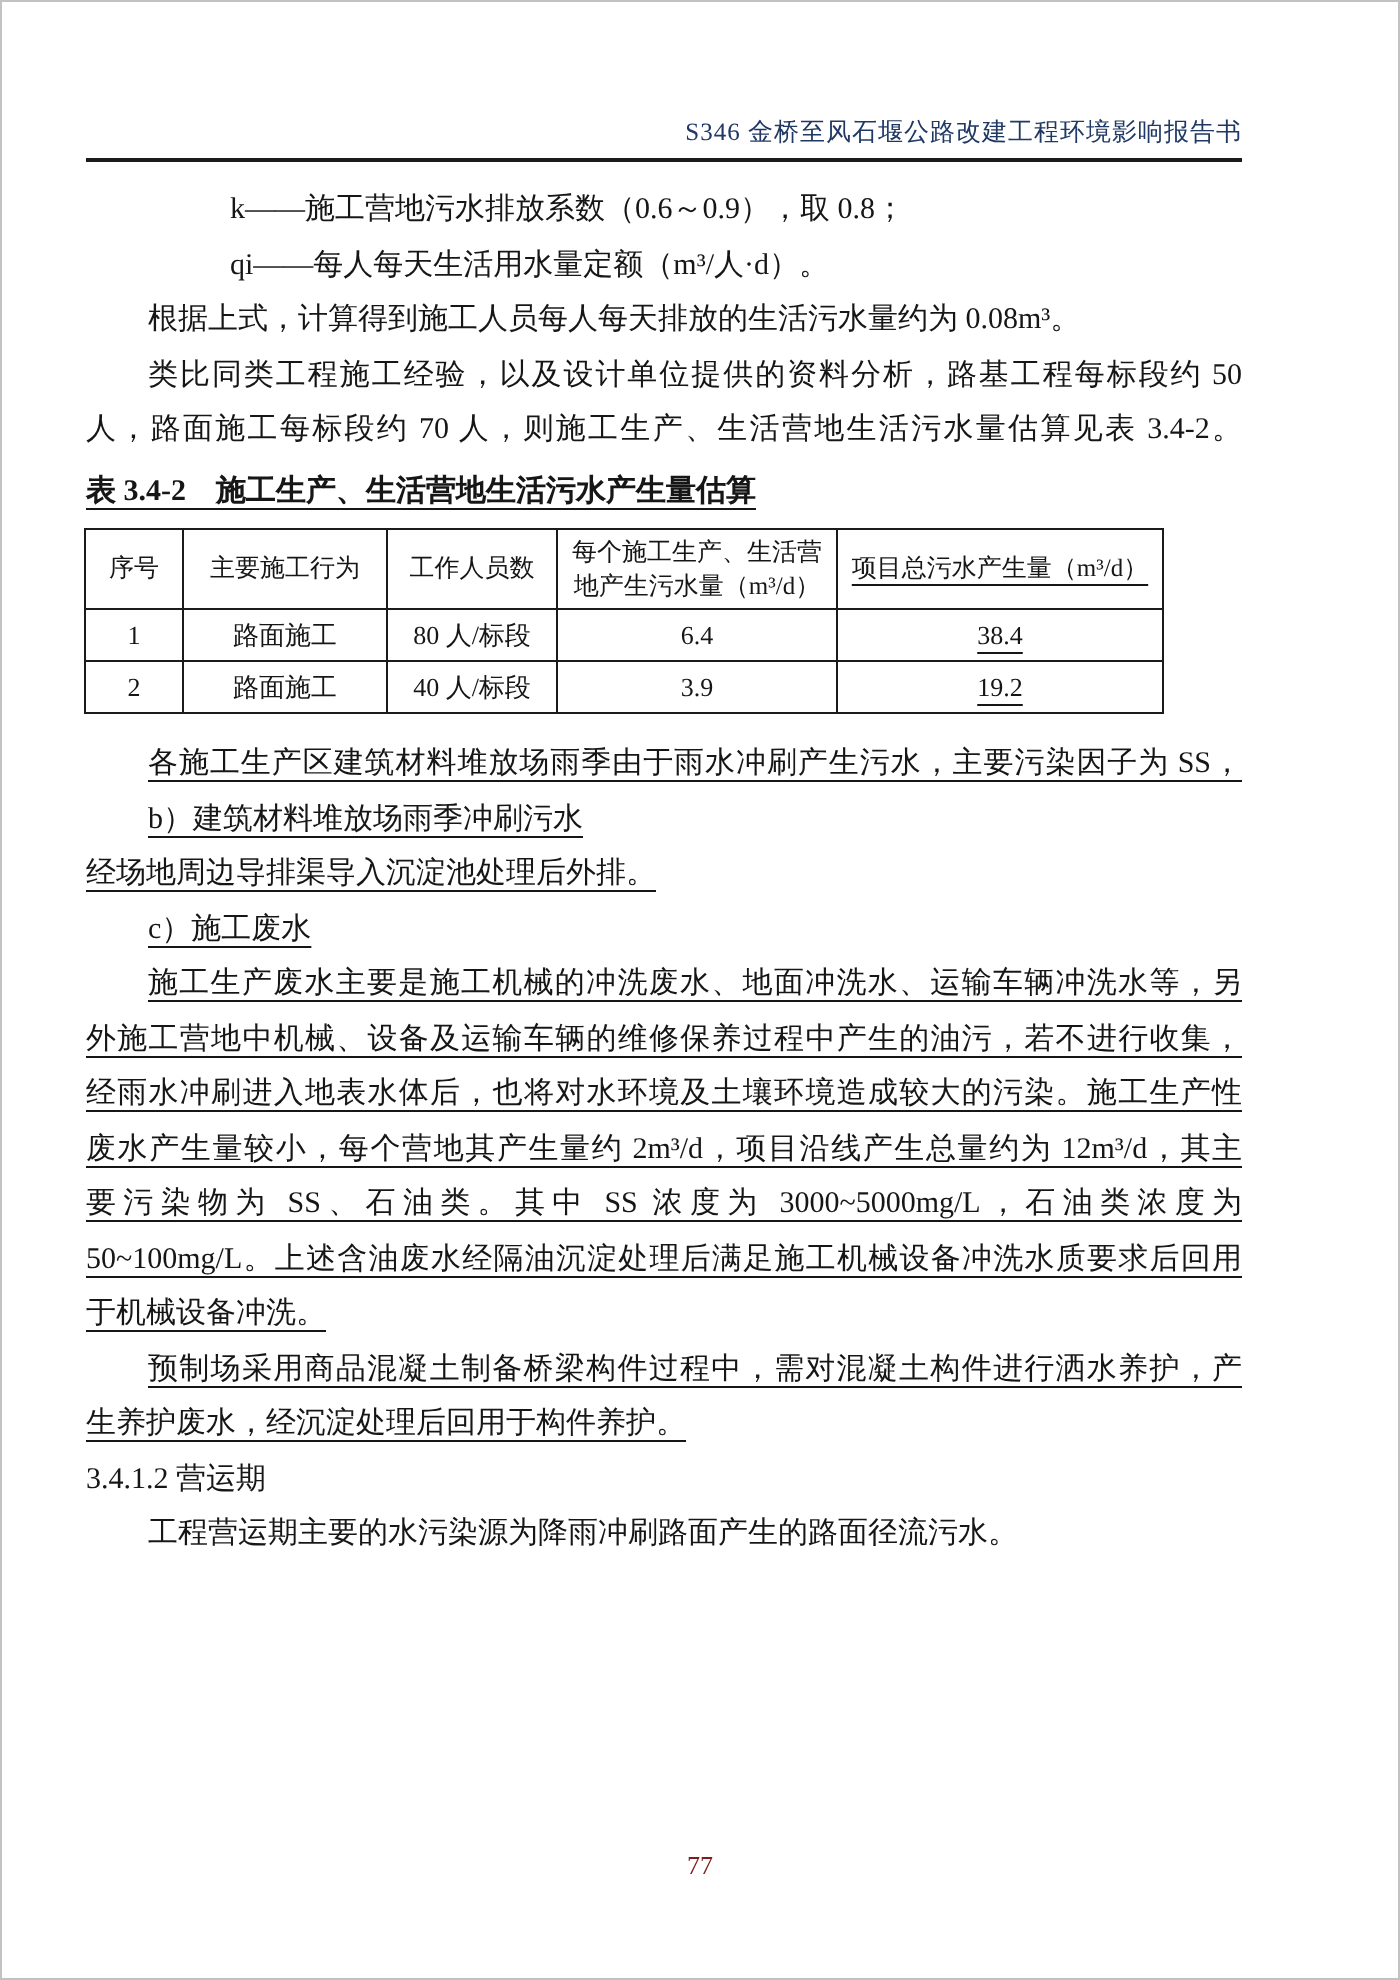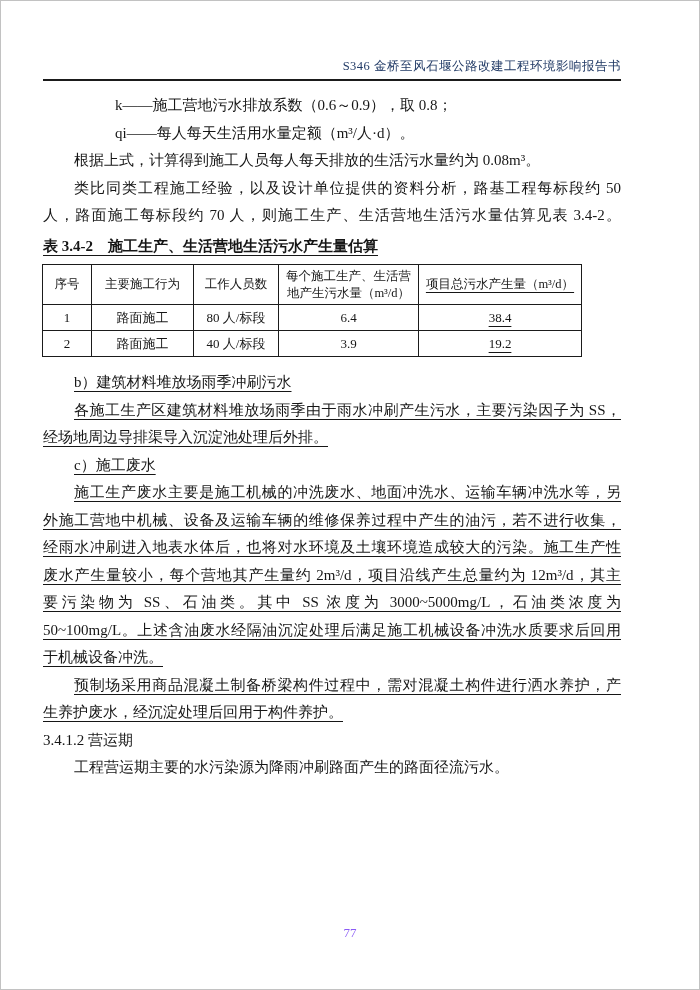--- a/index.html
+++ b/index.html
@@ -50,21 +50,21 @@
     padding: 2px 2px;
   }
   .wt th { height: 40px; }
   .wt td { height: 26px; font-size: 13px; }
   .nowrap { white-space: nowrap; }
   .pagenum {
     position: absolute;
     left: 0; right: 0; bottom: 48px;
     text-align: center;
     font-size: 13px;
-    color: #8b5cf6;
+    color: #7f1d1d;
   }
 </style>
 </head>
 <body>
 
 <div class="page">
 
   <div>
     <div class="running-head">S346 金桥至风石堰公路改建工程环境影响报告书</div>
     <div class="head-rule"></div>
@@ -108,23 +108,23 @@
       <tr>
         <td>2</td>
         <td>路面施工</td>
         <td>40 人/标段</td>
         <td>3.9</td>
         <td><span class="u">19.2</span></td>
       </tr>
     </tbody>
       </table>
 
+    <div class="ln ind fill u">各施工生产区建筑材料堆放场雨季由于雨水冲刷产生污水，主要污染因子为 SS，</div>
+
     <div class="ln ind u">b）建筑材料堆放场雨季冲刷污水</div>
-
-    <div class="ln ind fill u">各施工生产区建筑材料堆放场雨季由于雨水冲刷产生污水，主要污染因子为 SS，</div>
     <div class="ln u">经场地周边导排渠导入沉淀池处理后外排。</div>
 
     <div class="ln ind u">c）施工废水</div>
 
     <div class="ln ind fill u">施工生产废水主要是施工机械的冲洗废水、地面冲洗水、运输车辆冲洗水等，另</div>
     <div class="ln fill u">外施工营地中机械、设备及运输车辆的维修保养过程中产生的油污，若不进行收集，</div>
     <div class="ln fill u">经雨水冲刷进入地表水体后，也将对水环境及土壤环境造成较大的污染。施工生产性</div>
     <div class="ln fill u">废水产生量较小，每个营地其产生量约 2m³/d，项目沿线产生总量约为 12m³/d，其主</div>
     <div class="ln fill u">要污染物为 SS、石油类。其中 SS 浓度为 3000~5000mg/L，石油类浓度为</div>
     <div class="ln fill u">50~100mg/L。上述含油废水经隔油沉淀处理后满足施工机械设备冲洗水质要求后回用</div>

